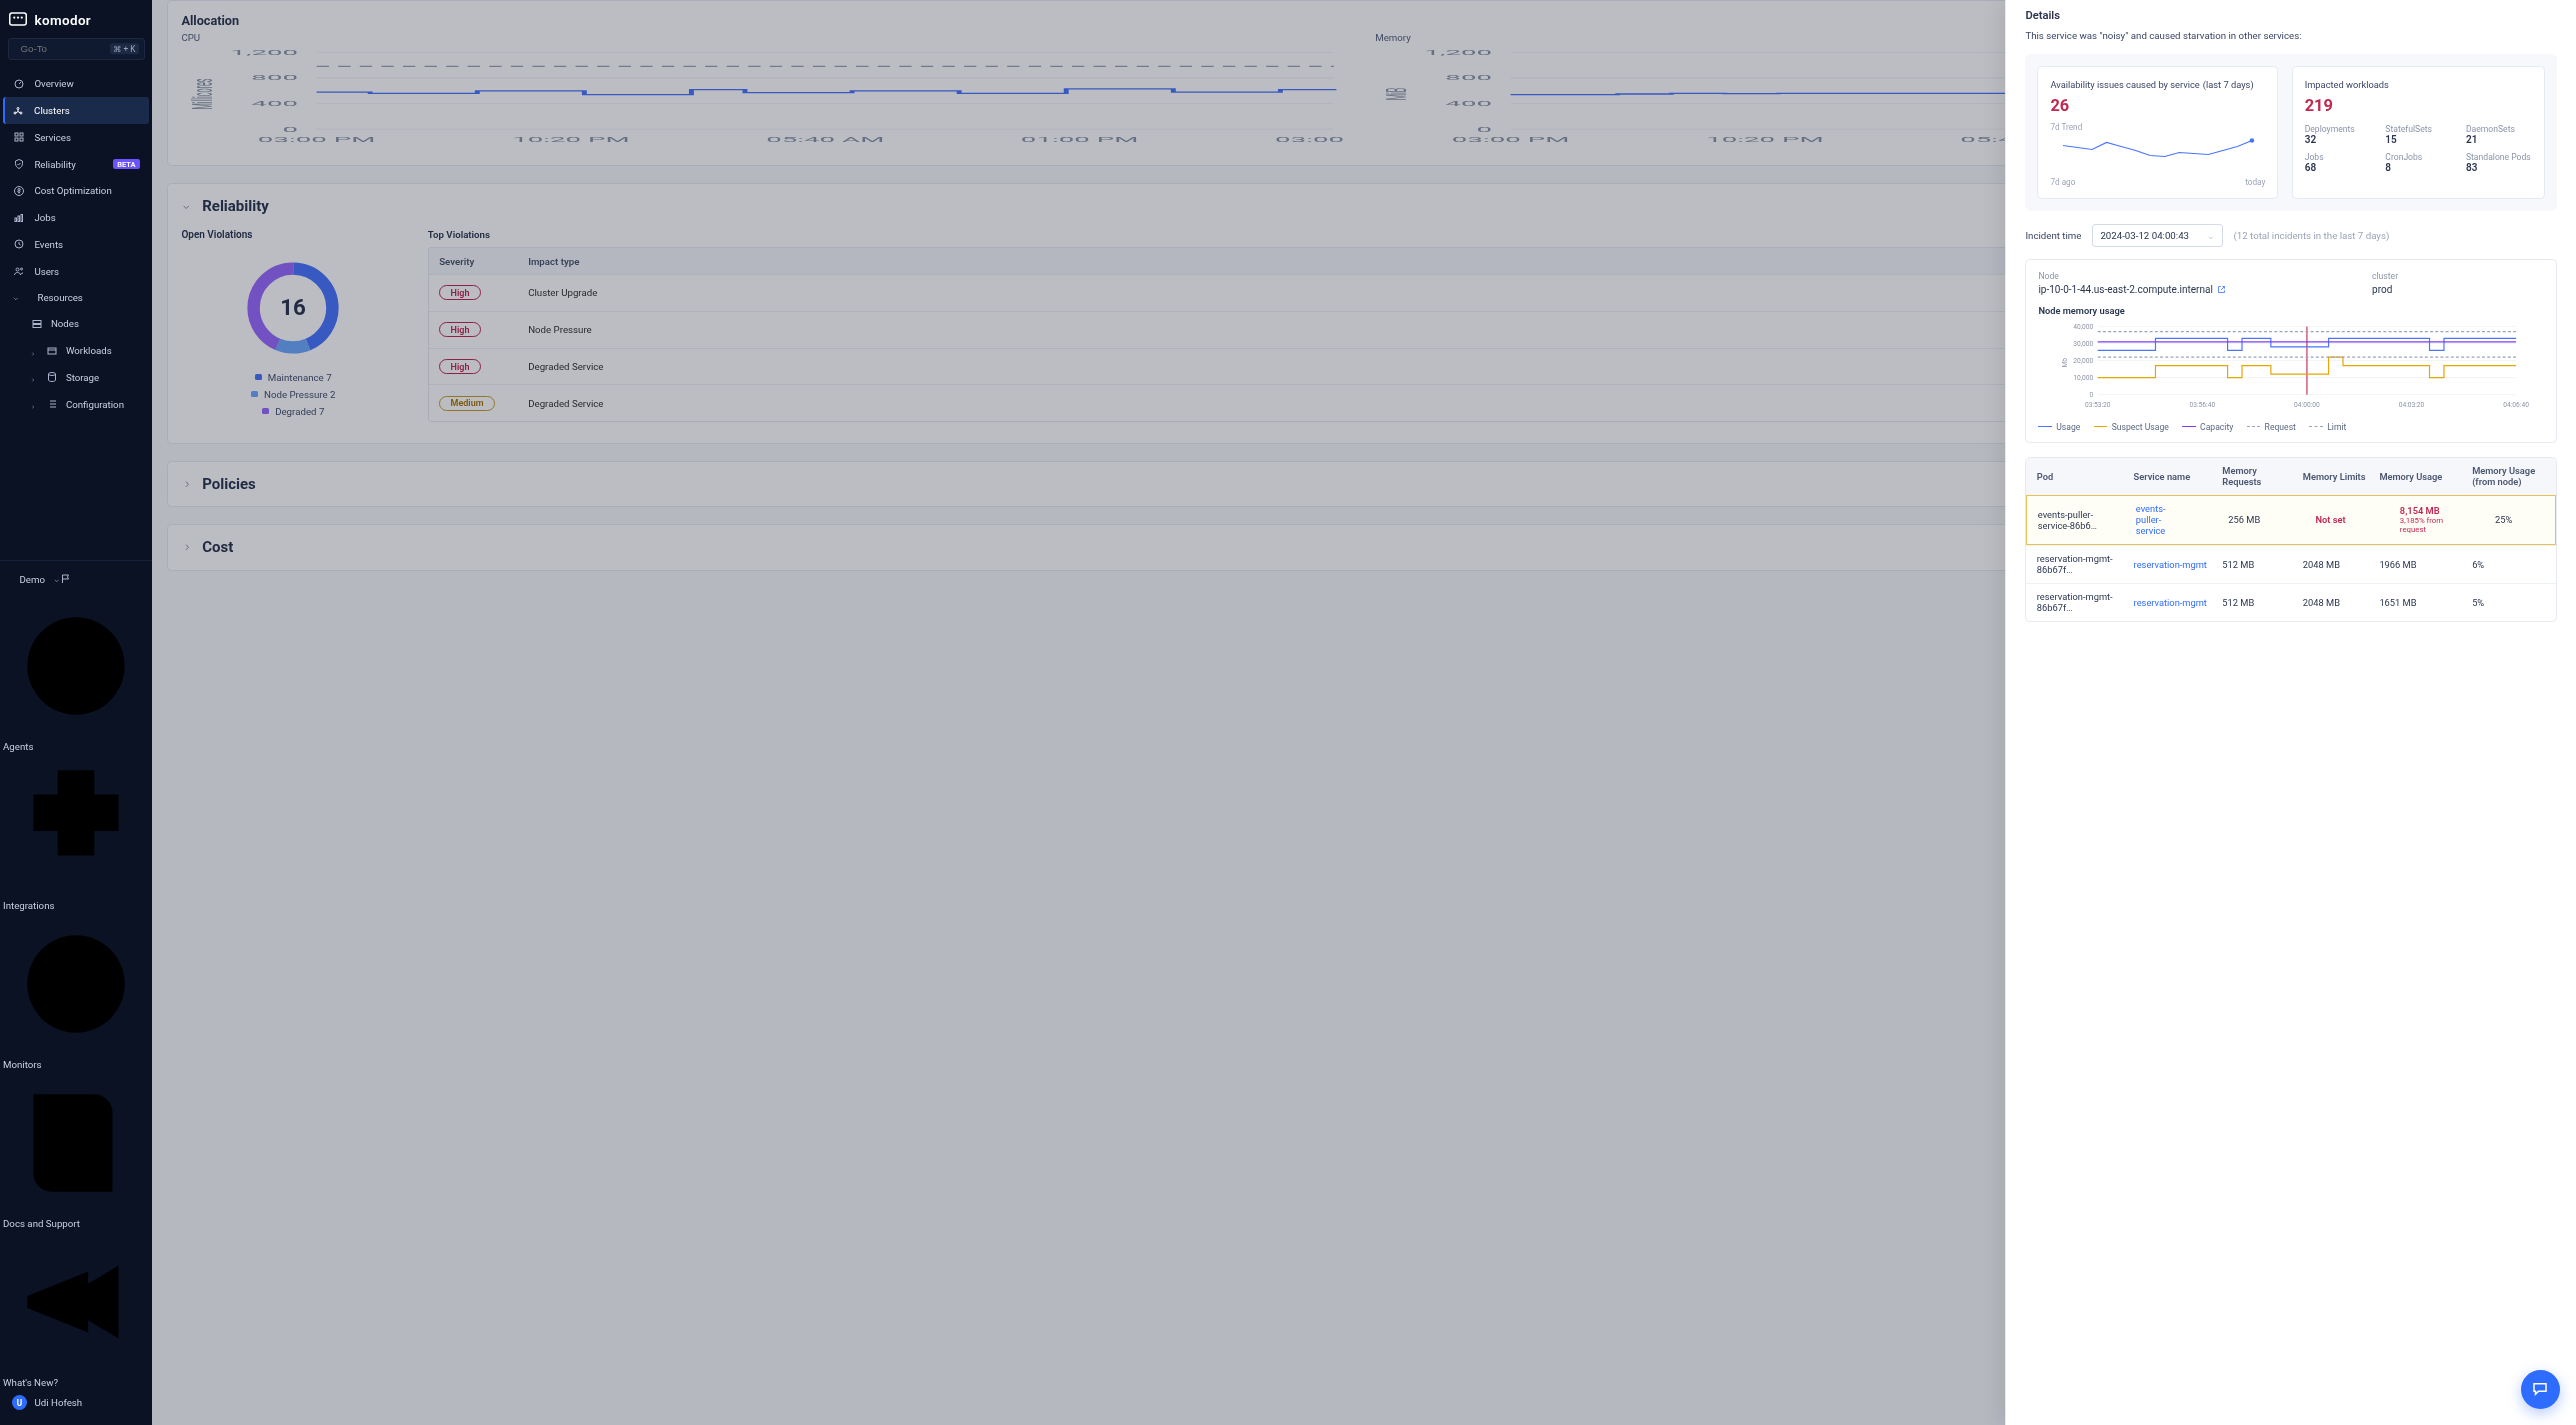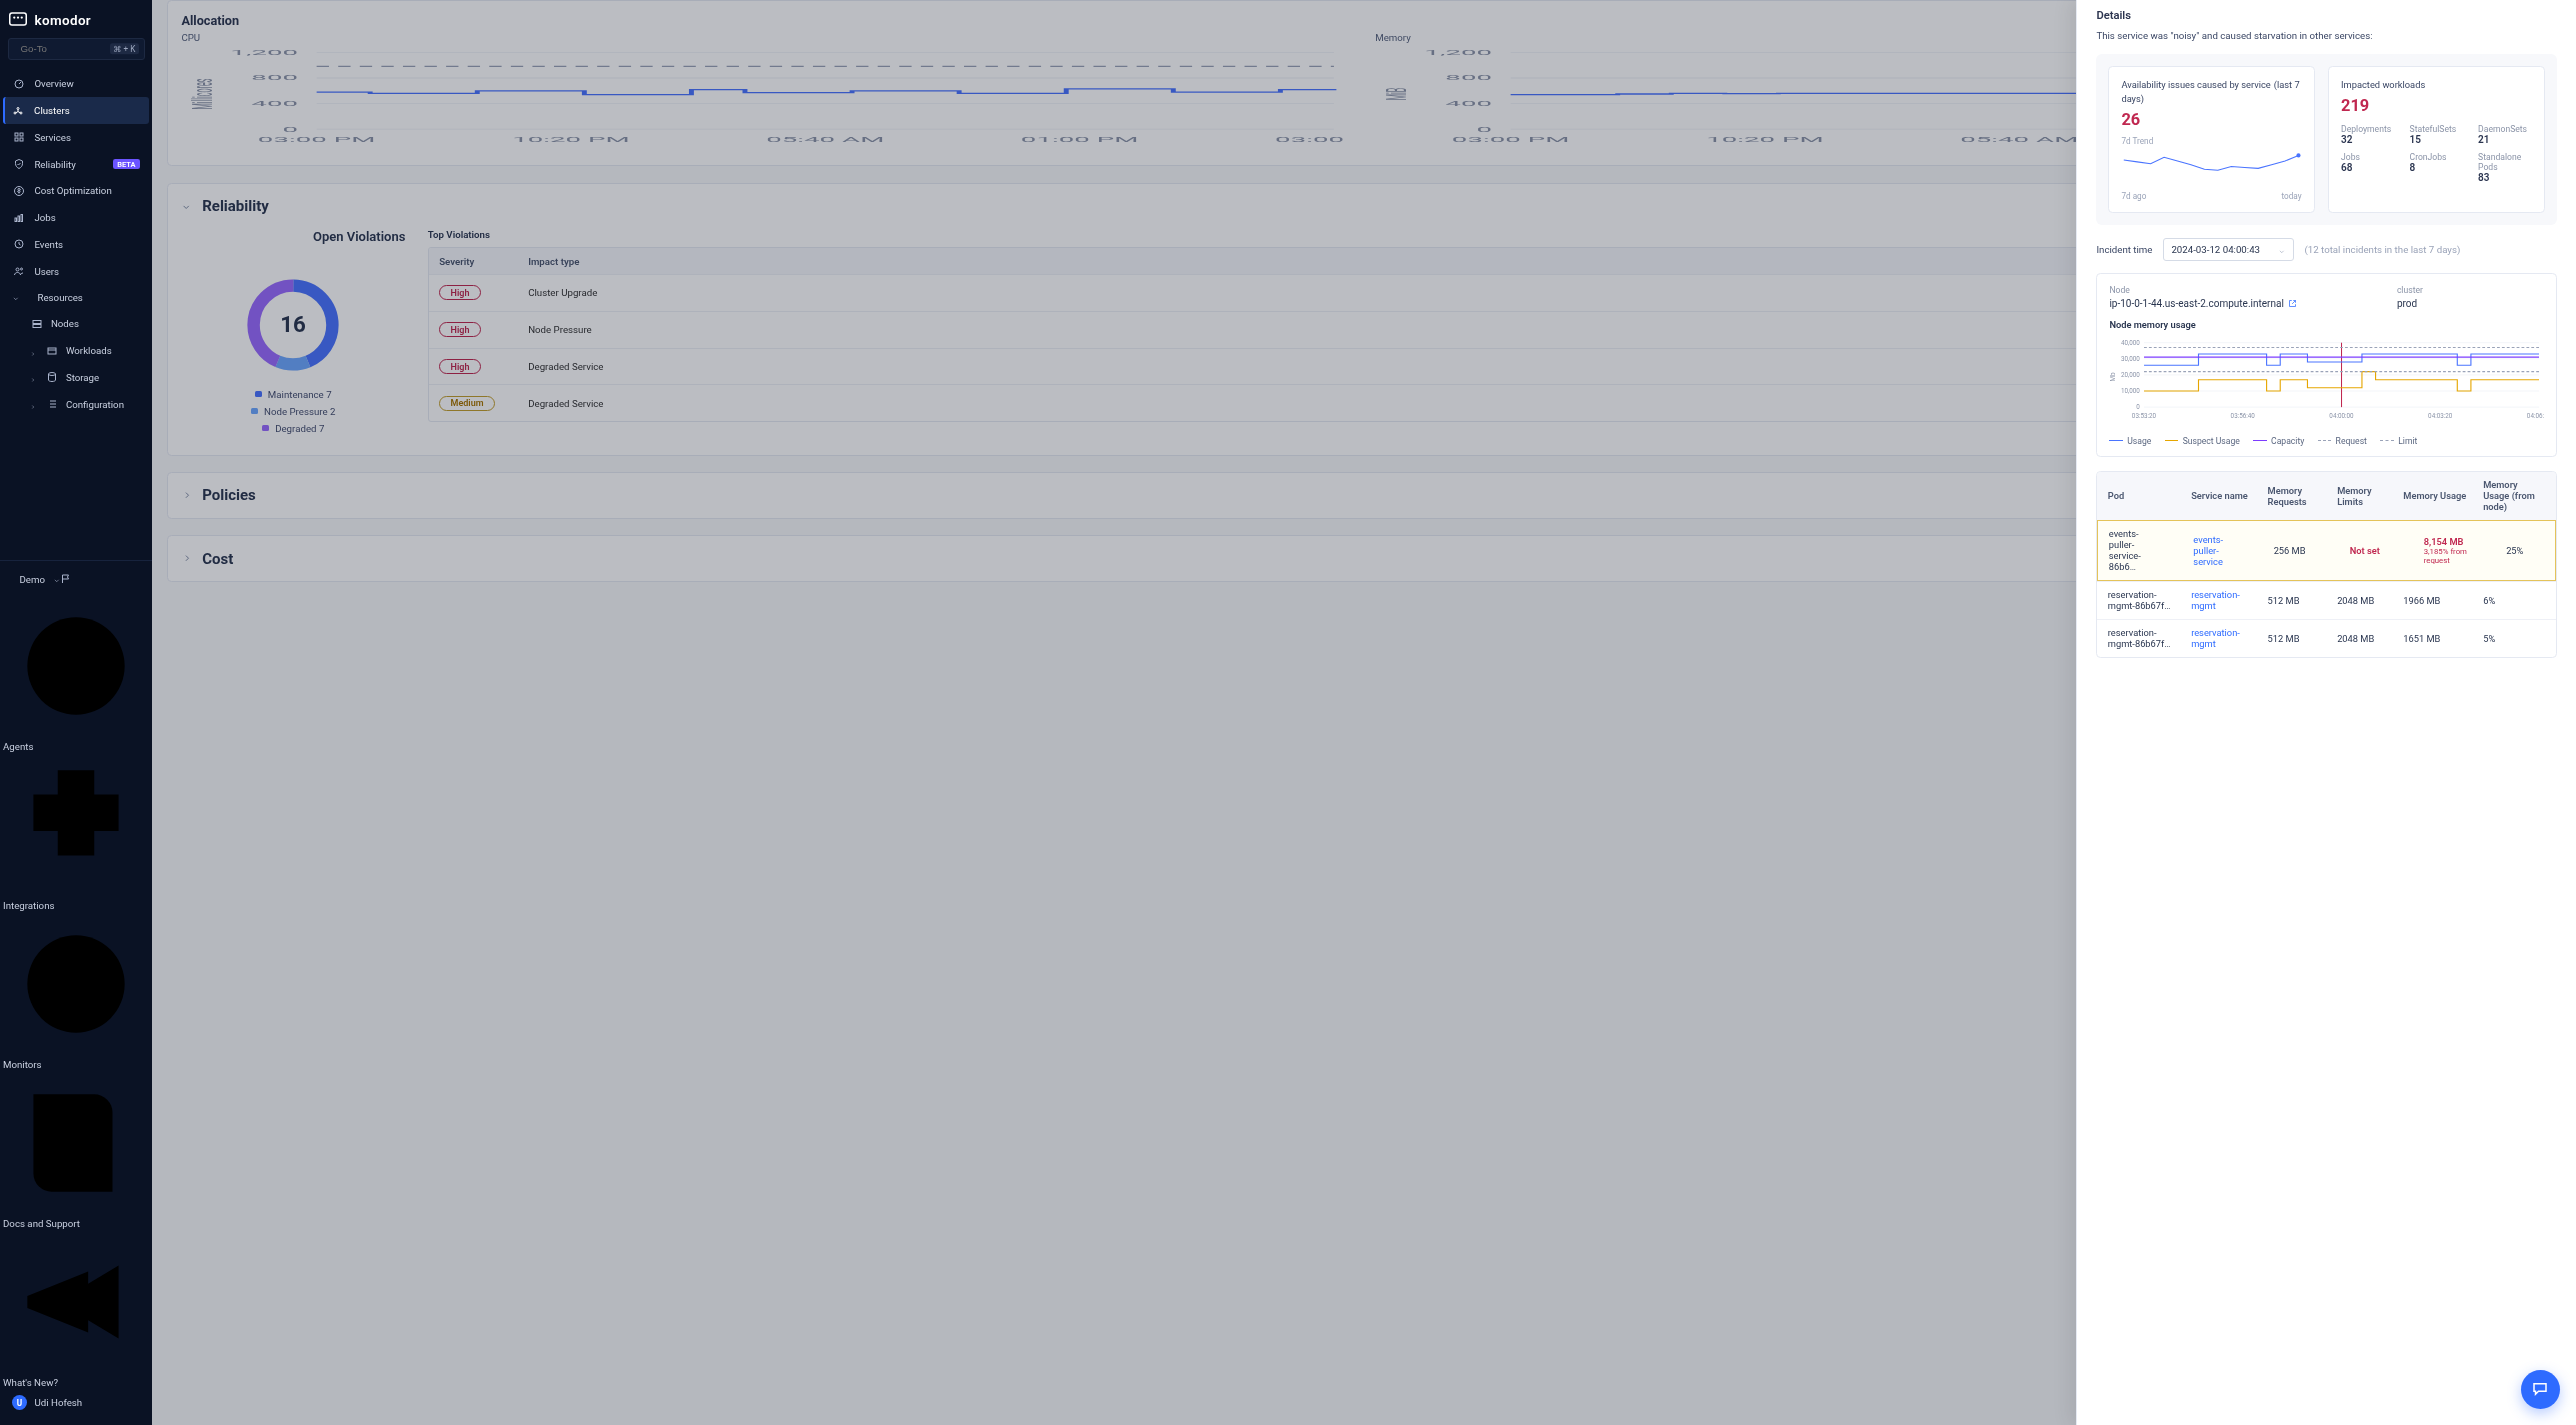--- a/index.html
+++ b/index.html
@@ -65,41 +65,41 @@
   .mini-chart { flex: 1; }
   .mini-chart .label { font-size: 9.7px; color: #56627d; margin-bottom: 3px; }
   .mini-chart svg { width: 100%; height: 104px; }
 
   .panel.reliability { padding: 13.4px 13.4px 21px 13.4px; }
   .reliability-head { display: flex; align-items: center; gap: 10.4px; margin-bottom: 13.4px; }
   .reliability-head .chev { width: 10.4px; height: 10.4px; cursor: pointer; }
   .h2 { font-size: 15px; font-weight: 700; color: #2a3650; }
   .reliability-body { display: flex; gap: 22.4px; }
   .open-violations { width: 224px; }
-  .open-violations .sub { font-size: 13px; font-weight: 600; color: #2a3650; margin-bottom: 29px; text-align: right; }
+  .open-violations .sub { font-size: 10px; font-weight: 600; color: #2a3650; margin-bottom: 16px; }
   .donut-wrap { display: flex; flex-direction: column; align-items: center; }
   .donut { width: 104px; height: 104px; }
   .legend { margin-top: 12px; display: flex; flex-direction: column; gap: 6px; align-items: center; font-size: 9.7px; color: #465072; }
   .legend .row { display: flex; align-items: center; gap: 6px; }
   .legend .swatch { width: 6.7px; height: 6.7px; border-radius: 1.5px; }
   .table { flex: 1; border: 0.7px solid #e5e9f2; border-radius: 3px; overflow: hidden; }
   .table .thead, .table .trow { display: grid; grid-template-columns: 89px 1fr 45px; align-items: center; }
   .table .thead { background: #f6f7fb; color: #4b5770; font-weight: 600; font-size: 9.7px; padding: 7.5px 10.4px; }
   .table .trow { padding: 10.4px; border-top: 0.7px solid #eef0f6; font-size: 9.7px; color: #333; }
   .pill { display: inline-flex; align-items: center; justify-content: center; border-radius: 745px; padding: 1.5px 10.4px; font-size: 9px; font-weight: 600; border: 0.7px solid transparent; }
   .pill.high { color: #c02850; background: #fff; border-color: #c02850; }
   .pill.medium { color: #a97600; background: #fff; border-color: #c39f2d; }
 
   .panel.section { padding: 13.4px 13.4px; }
   .section-head { display: flex; align-items: center; gap: 10.4px; }
   .section-head .chev { width: 10.4px; height: 10.4px; transform: rotate(-90deg); cursor: pointer; }
 
   
   .drawer {
-    position: absolute; right: 0; top: 0; bottom: 0; width: 500px;
+    position: absolute; right: 0; top: 0; bottom: 0; width: 571px;
     background: #fff; z-index: 3; border-left: 0.7px solid #e5e9f2;
     box-shadow: -6px 0 18px rgba(0,0,0,.08); overflow-y: auto;
     padding: 9px 19.4px 22.4px 19.4px;
   }
   .details-title { font-size: 11.2px; font-weight: 600; color: #2c344f; margin-bottom: 7.5px; }
   .noisy-text { font-size: 9.7px; color: #3a4664; margin-bottom: 13.4px; }
 
   .kpi-row {
     display: grid; grid-template-columns: 1fr 1.05fr; gap: 13.4px;
     background: #f7f8fb; border-radius: 6px; padding: 12px;

